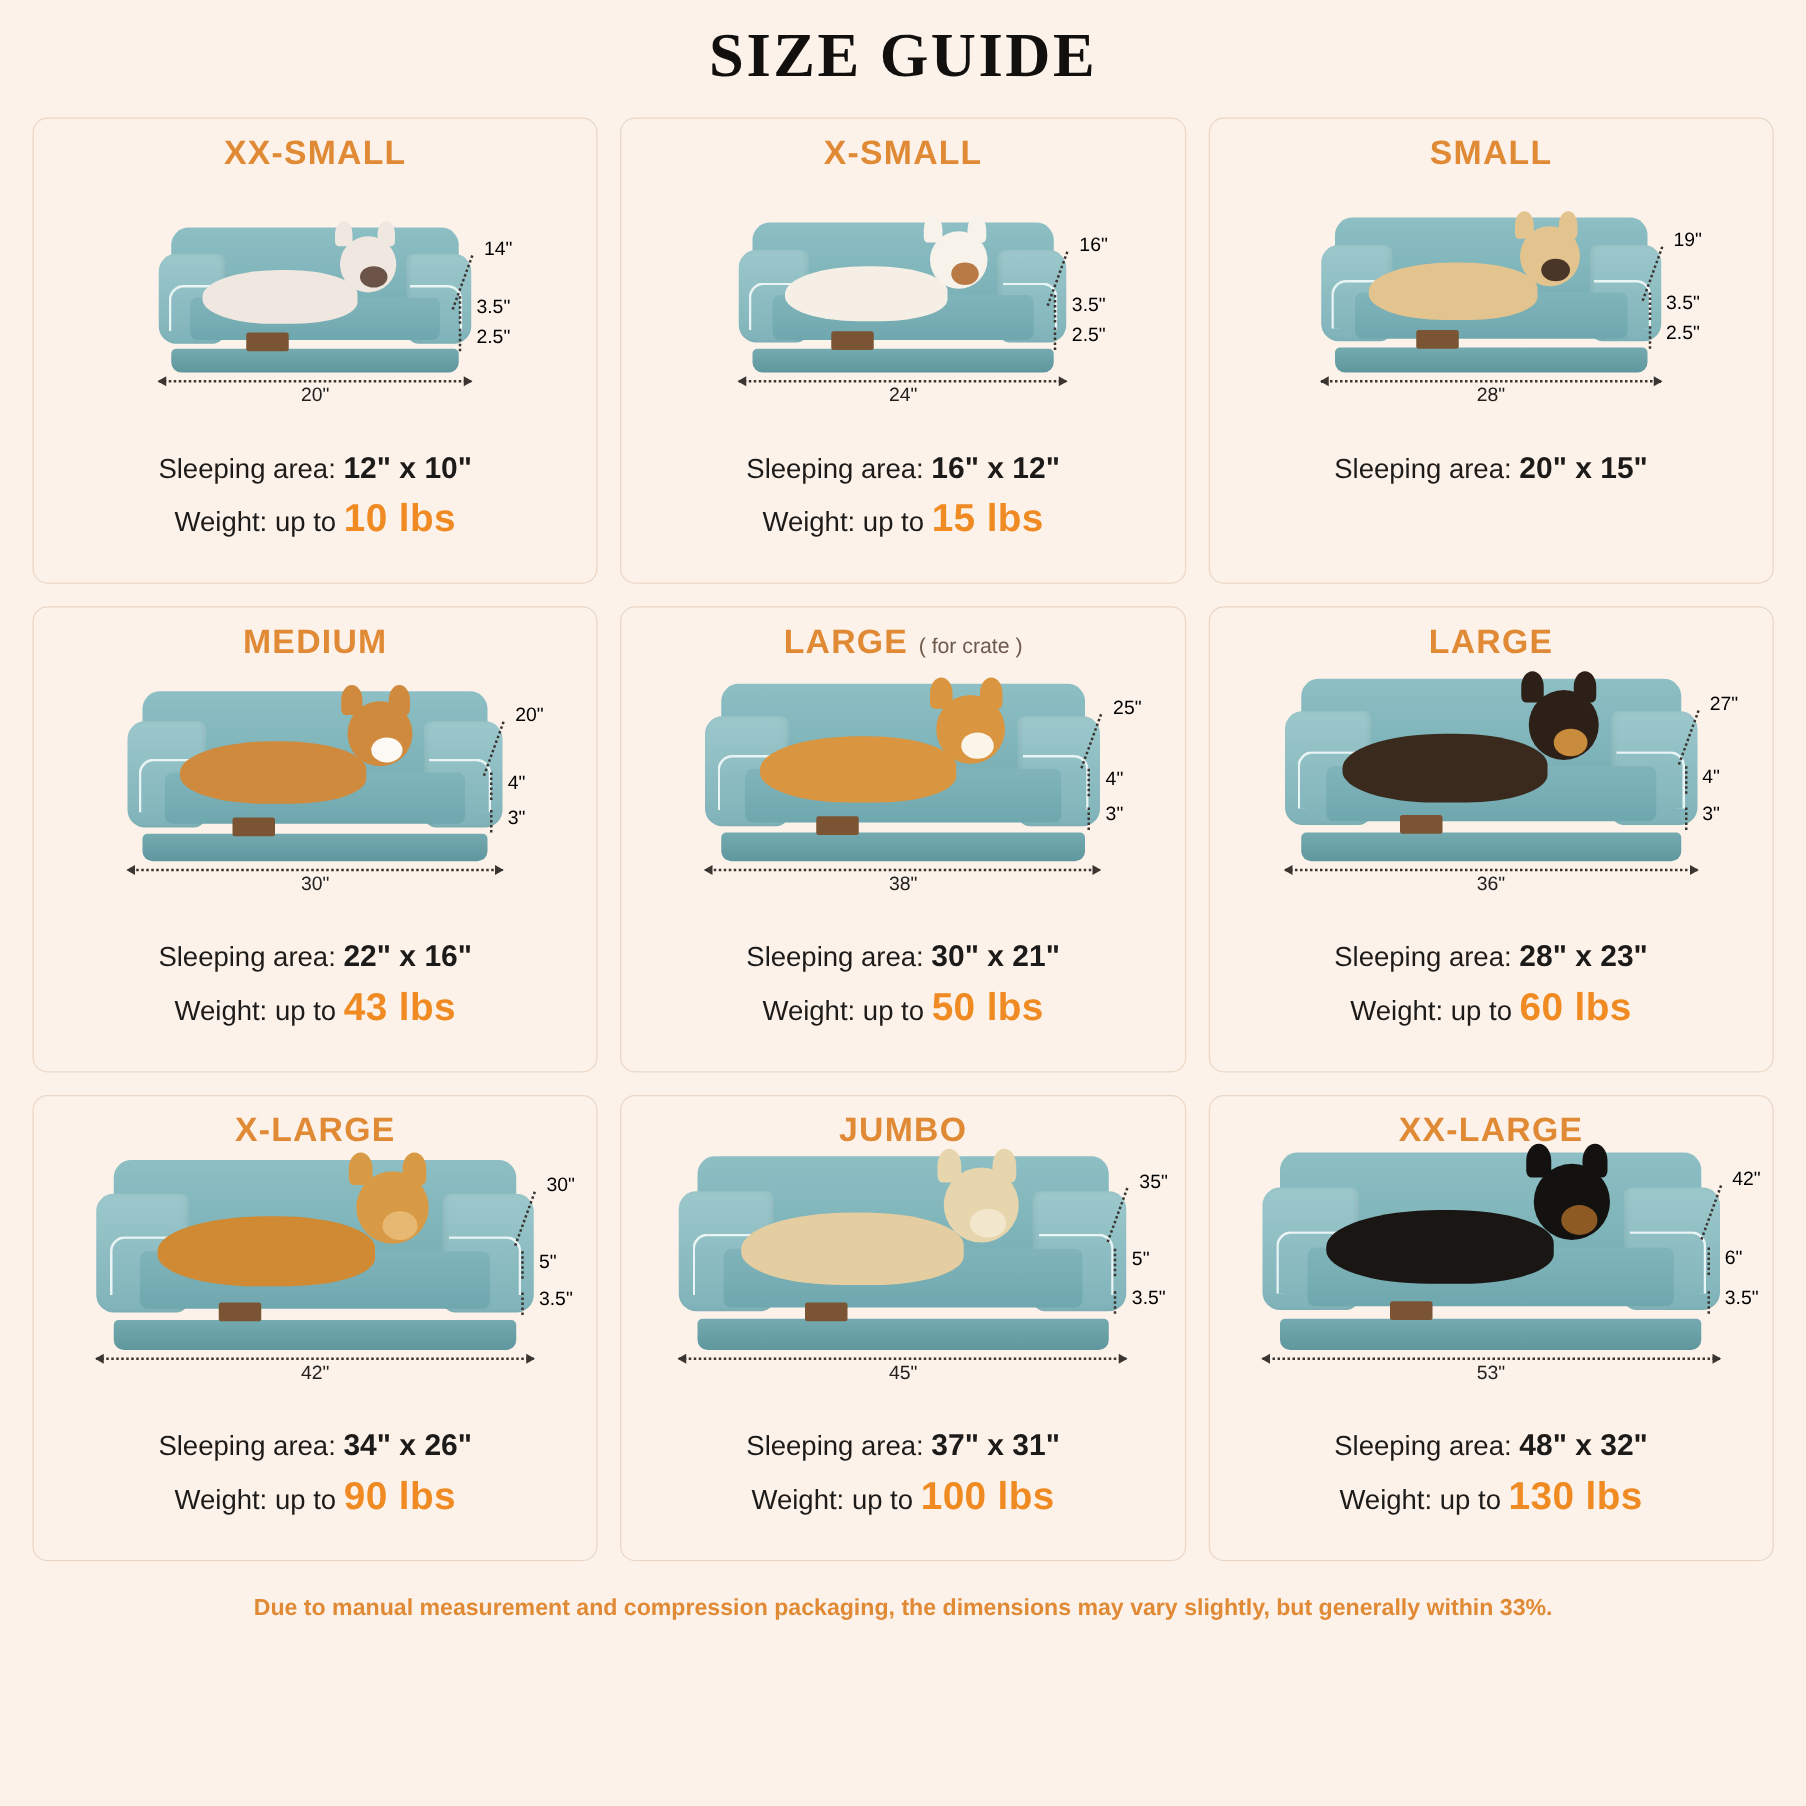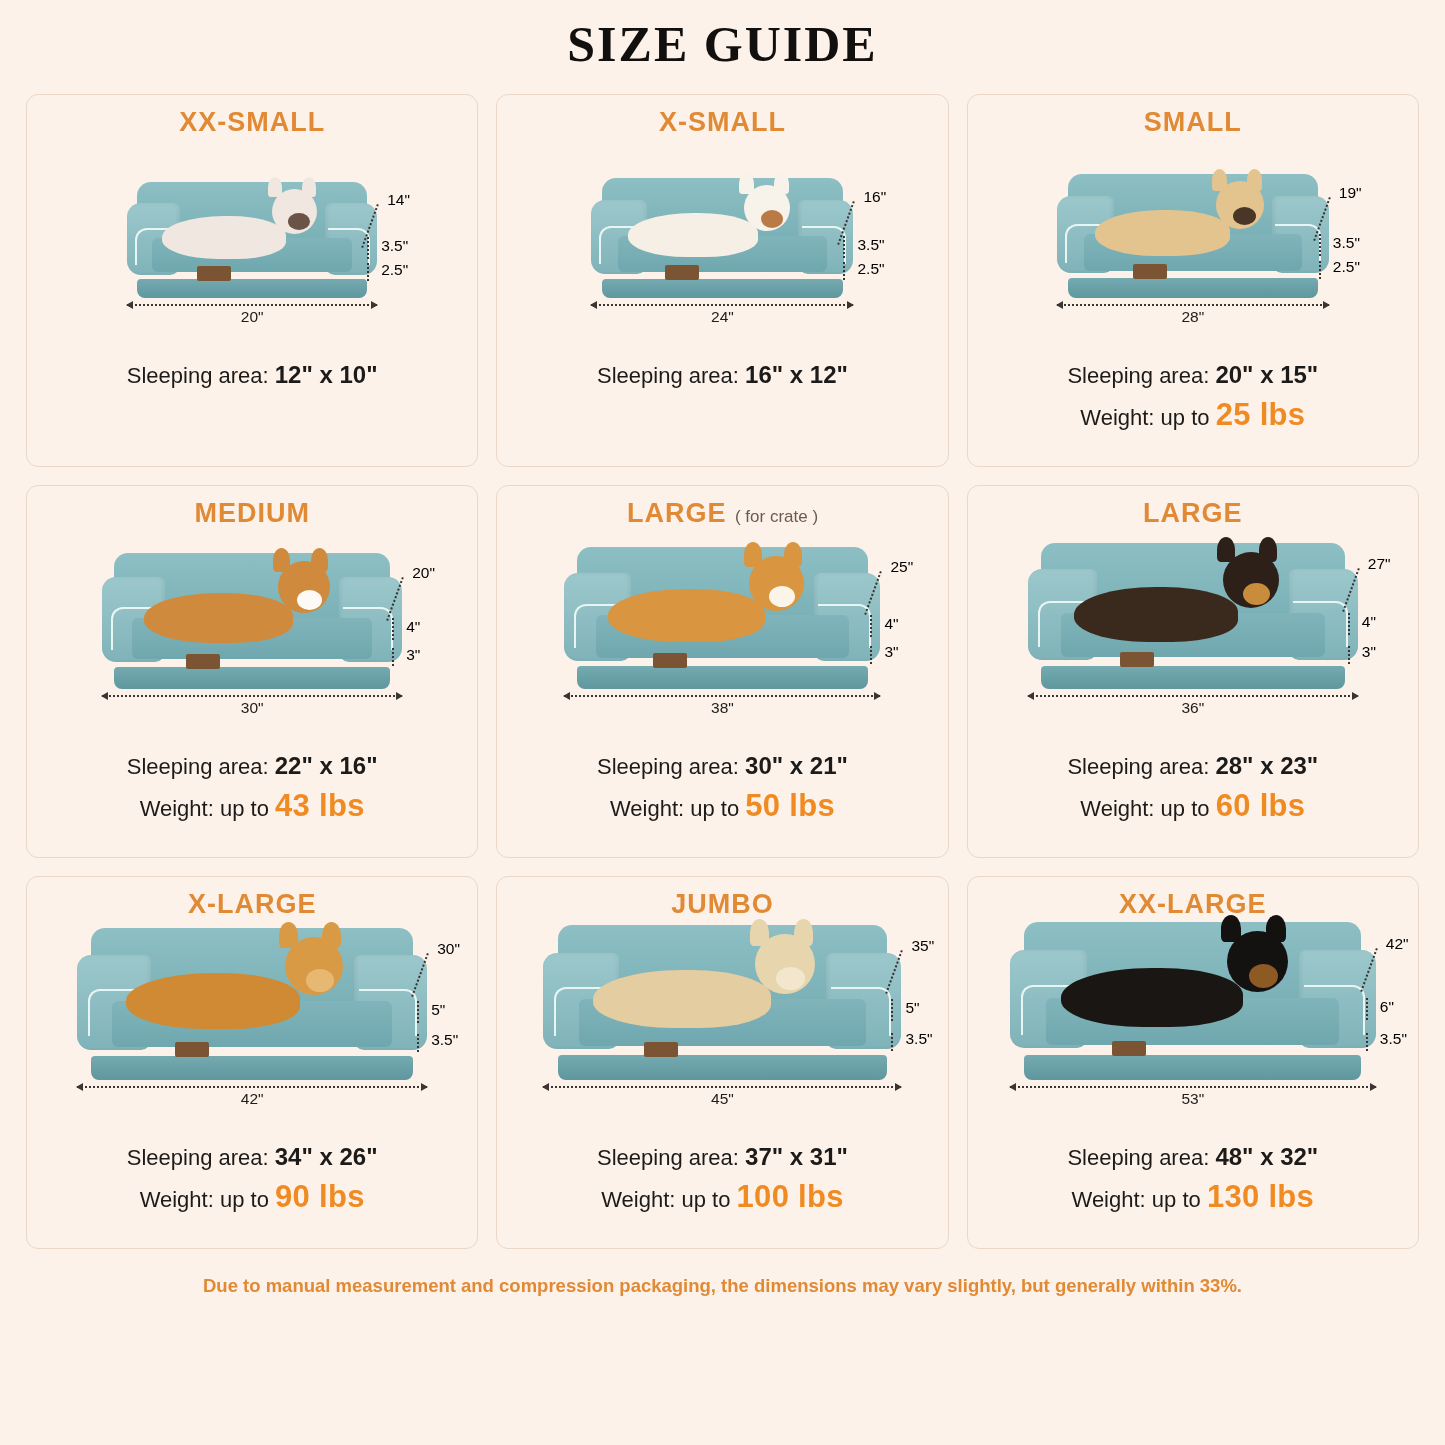--- a/index.html
+++ b/index.html
@@ -288,20 +288,25 @@
           <span>20"</span>
         </div>
       </div>
     </div>
 
     <div class="specs">
       <div>
         <span>Sleeping area:</span>
         <span class="val">12" x 10"</span>
       </div>
+      <div>
+        <span>Weight:</span>
+        <span>up to</span>
+        <span class="lbs">10 lbs</span>
+      </div>
     </div>
   </div>
       <div class="card">
     <div class="card-title">
       <span>X-SMALL</span>
     </div>
 
     <div class="art">
       <div class="bed-wrap" style="width:262px;">
         <div class="bed" style="width:262px;height:120px;position:relative;">
@@ -337,20 +342,25 @@
           <span>24"</span>
         </div>
       </div>
     </div>
 
     <div class="specs">
       <div>
         <span>Sleeping area:</span>
         <span class="val">16" x 12"</span>
       </div>
+      <div>
+        <span>Weight:</span>
+        <span>up to</span>
+        <span class="lbs">15 lbs</span>
+      </div>
     </div>
   </div>
       <div class="card">
     <div class="card-title">
       <span>SMALL</span>
     </div>
 
     <div class="art">
       <div class="bed-wrap" style="width:272px;">
         <div class="bed" style="width:272px;height:124px;position:relative;">
@@ -386,25 +396,20 @@
           <span>28"</span>
         </div>
       </div>
     </div>
 
     <div class="specs">
       <div>
         <span>Sleeping area:</span>
         <span class="val">20" x 15"</span>
       </div>
-      <div>
-        <span>Weight:</span>
-        <span>up to</span>
-        <span class="lbs">25 lbs</span>
-      </div>
     </div>
   </div>
       <div class="card">
     <div class="card-title">
       <span>MEDIUM</span>
     </div>
 
     <div class="art">
       <div class="bed-wrap" style="width:300px;">
         <div class="bed" style="width:300px;height:136px;position:relative;">

